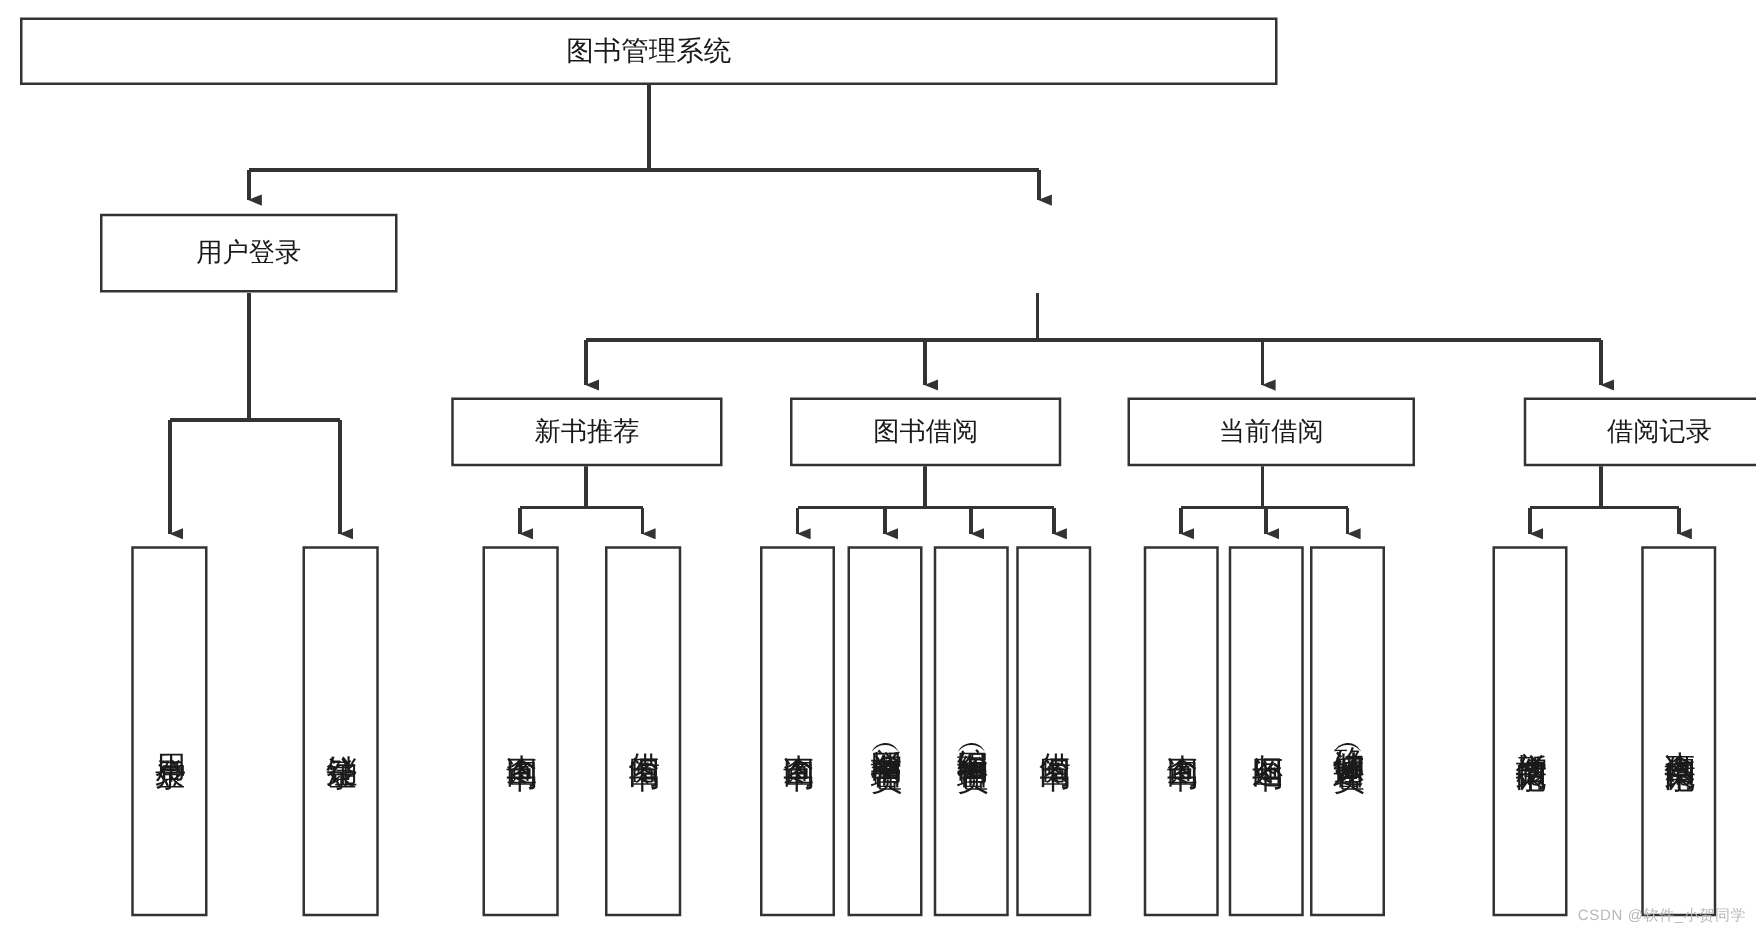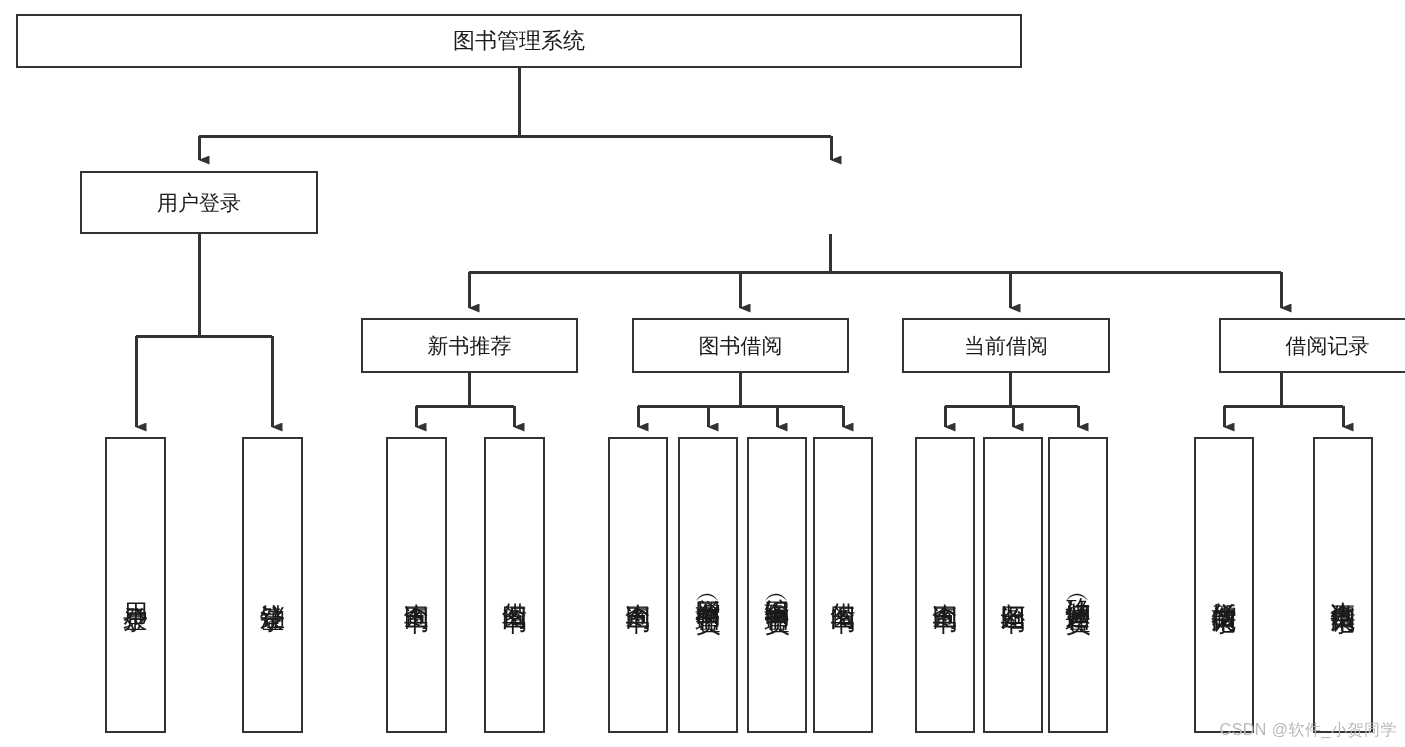--- a/index.html
+++ b/index.html
@@ -56,21 +56,21 @@
     text-orientation: upright;
     font-size: 25px;
     letter-spacing: 2px;
     line-height: 1;
     white-space: nowrap;
   }
   .watermark {
     position: absolute;
     right: 8px;
     bottom: 6px;
-    font-size: 16px;
+    font-size: 12px;
     color: #b9b9b9;
     z-index: 5;
     white-space: nowrap;
     letter-spacing: 0.5px;
   }
 </style>
 </head>
 <body>
 
 <div id="canvas">
@@ -132,21 +132,21 @@
   <div class="node h-node" style="left:80px; top:171px; width:238px; height:63px;">
     <span class="node-label">用户登录</span>
   </div>
 
   <div class="node h-node" style="left:632px; top:318px; width:217px; height:55px;">
     <span class="node-label">图书借阅</span>
   </div>
   <div class="node h-node" style="left:361px; top:318px; width:217px; height:55px;">
     <span class="node-label">新书推荐</span>
   </div>
-  <div class="node h-node" style="left:902px; top:318px; width:208px; height:55px;">
+  <div class="node h-node" style="left:902px; top:318px; width:230px; height:55px;">
     <span class="node-label">当前借阅</span>
   </div>
   <div class="node h-node" style="left:1219px; top:318px; width:217px; height:55px;">
     <span class="node-label">借阅记录</span>
   </div>
 
   <div class="node v-node" style="left:105px; top:437px; width:61px; height:296px;">
     <span class="node-label">用户登录</span>
   </div>
   <div class="node v-node" style="left:242px; top:437px; width:61px; height:296px;">

